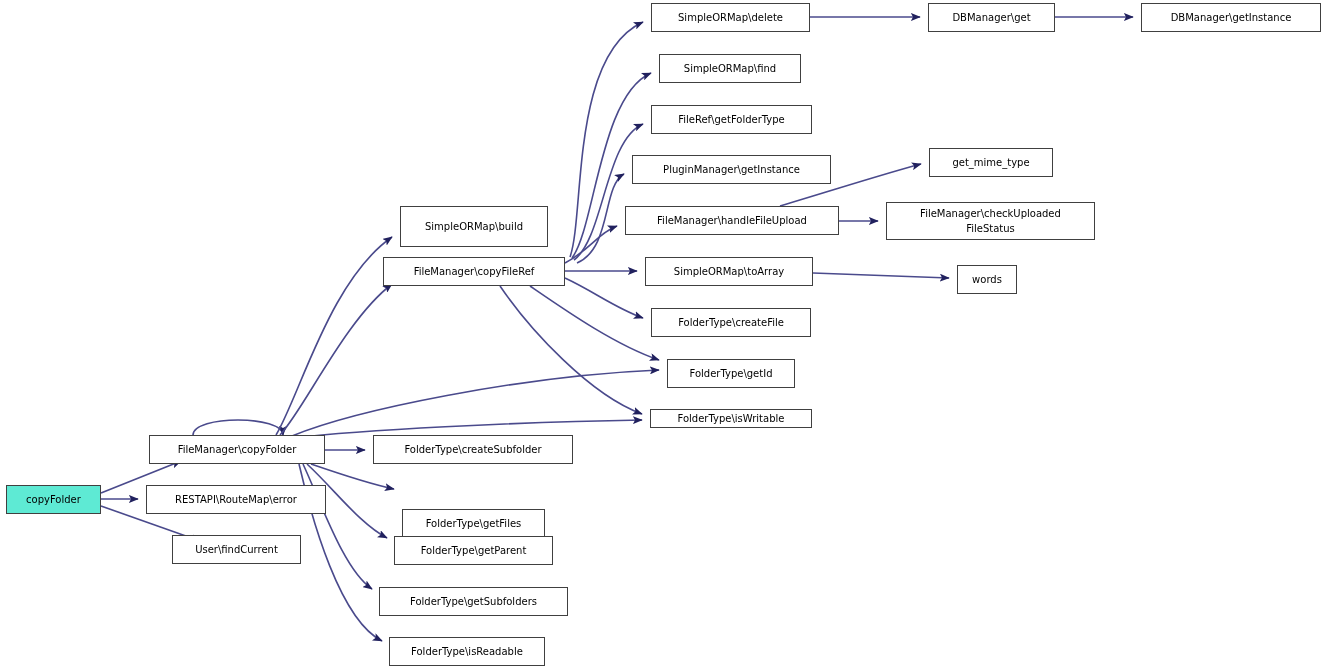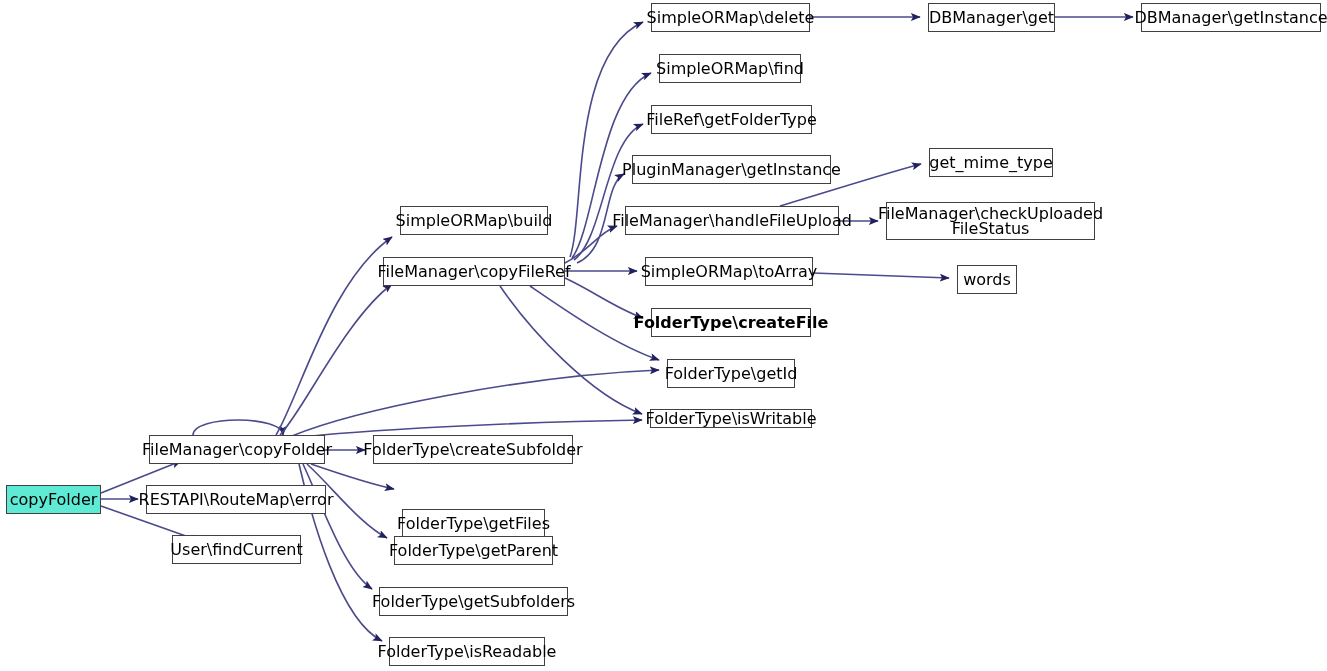--- a/index.html
+++ b/index.html
@@ -24,21 +24,21 @@
     width: 1327px;
     height: 671px;
     pointer-events: none;
   }
   .node {
     position: absolute;
     box-sizing: border-box;
     border: 1px solid #404040;
     background: #ffffff;
     color: #000000;
-    font-size: 16px;
+    font-size: 10px;
     line-height: 15px;
     display: flex;
     align-items: center;
     justify-content: center;
     text-align: center;
     white-space: pre-line;
     letter-spacing: 0px;
   }
   .node.root {
     background: #5eead4;
@@ -90,29 +90,29 @@
   <div id="nodes">
       <div class="node root" style="left: 6px; top: 485px; width: 95px; height: 29px;">copyFolder</div>
       <div class="node" style="left: 149px; top: 435px; width: 176px; height: 29px;">FileManager\copyFolder</div>
       <div class="node" style="left: 146px; top: 485px; width: 180px; height: 29px;">RESTAPI\RouteMap\error</div>
       <div class="node" style="left: 172px; top: 535px; width: 129px; height: 29px;">User\findCurrent</div>
       <div class="node" style="left: 373px; top: 435px; width: 200px; height: 29px;">FolderType\createSubfolder</div>
       <div class="node" style="left: 402px; top: 485px; width: 143px; height: 29px; margin-top: 24px;">FolderType\getFiles</div>
       <div class="node" style="left: 394px; top: 536px; width: 159px; height: 29px;">FolderType\getParent</div>
       <div class="node" style="left: 379px; top: 587px; width: 189px; height: 29px;">FolderType\getSubfolders</div>
       <div class="node" style="left: 389px; top: 637px; width: 156px; height: 29px;">FolderType\isReadable</div>
-      <div class="node" style="left: 400px; top: 206px; width: 148px; height: 29px;">SimpleORMap\build</div>
+      <div class="node" style="left: 400px; top: 206px; width: 148px; height: 41px;">SimpleORMap\build</div>
       <div class="node" style="left: 383px; top: 257px; width: 182px; height: 29px;">FileManager\copyFileRef</div>
       <div class="node" style="left: 651px; top: 3px; width: 159px; height: 29px;">SimpleORMap\delete</div>
       <div class="node" style="left: 659px; top: 54px; width: 142px; height: 29px;">SimpleORMap\find</div>
       <div class="node" style="left: 651px; top: 105px; width: 161px; height: 29px;">FileRef\getFolderType</div>
       <div class="node" style="left: 632px; top: 155px; width: 199px; height: 29px;">PluginManager\getInstance</div>
       <div class="node" style="left: 625px; top: 206px; width: 214px; height: 29px;">FileManager\handleFileUpload</div>
       <div class="node" style="left: 645px; top: 257px; width: 168px; height: 29px;">SimpleORMap\toArray</div>
-      <div class="node" style="left: 651px; top: 308px; width: 160px; height: 29px; font-weight: bold;">FolderType\createFile</div>
+      <div class="node" style="left: 651px; top: 308px; width: 160px; height: 29px;">FolderType\createFile</div>
       <div class="node" style="left: 667px; top: 359px; width: 128px; height: 29px;">FolderType\getId</div>
       <div class="node" style="left: 650px; top: 409px; width: 162px; height: 19px;">FolderType\isWritable</div>
       <div class="node" style="left: 929px; top: 148px; width: 124px; height: 29px;">get_mime_type</div>
       <div class="node" style="left: 886px; top: 202px; width: 209px; height: 38px;">FileManager\checkUploaded
 FileStatus</div>
       <div class="node" style="left: 957px; top: 265px; width: 60px; height: 29px;">words</div>
       <div class="node" style="left: 928px; top: 3px; width: 127px; height: 29px;">DBManager\get</div>
       <div class="node" style="left: 1141px; top: 3px; width: 180px; height: 29px;">DBManager\getInstance</div>
     </div>
 

